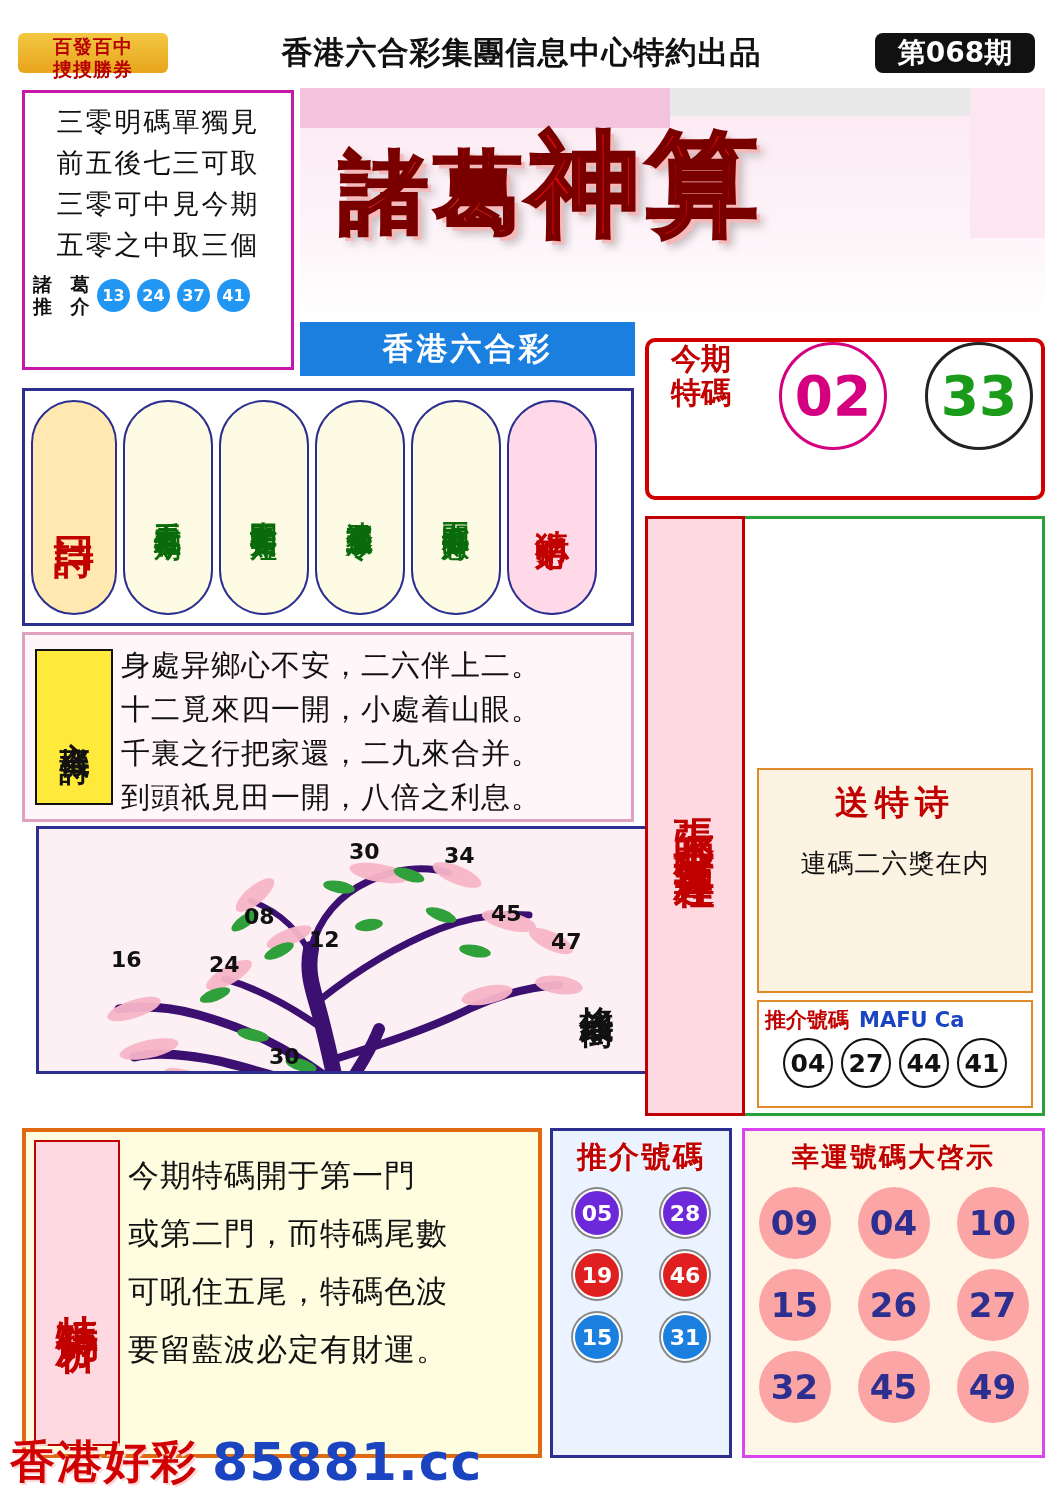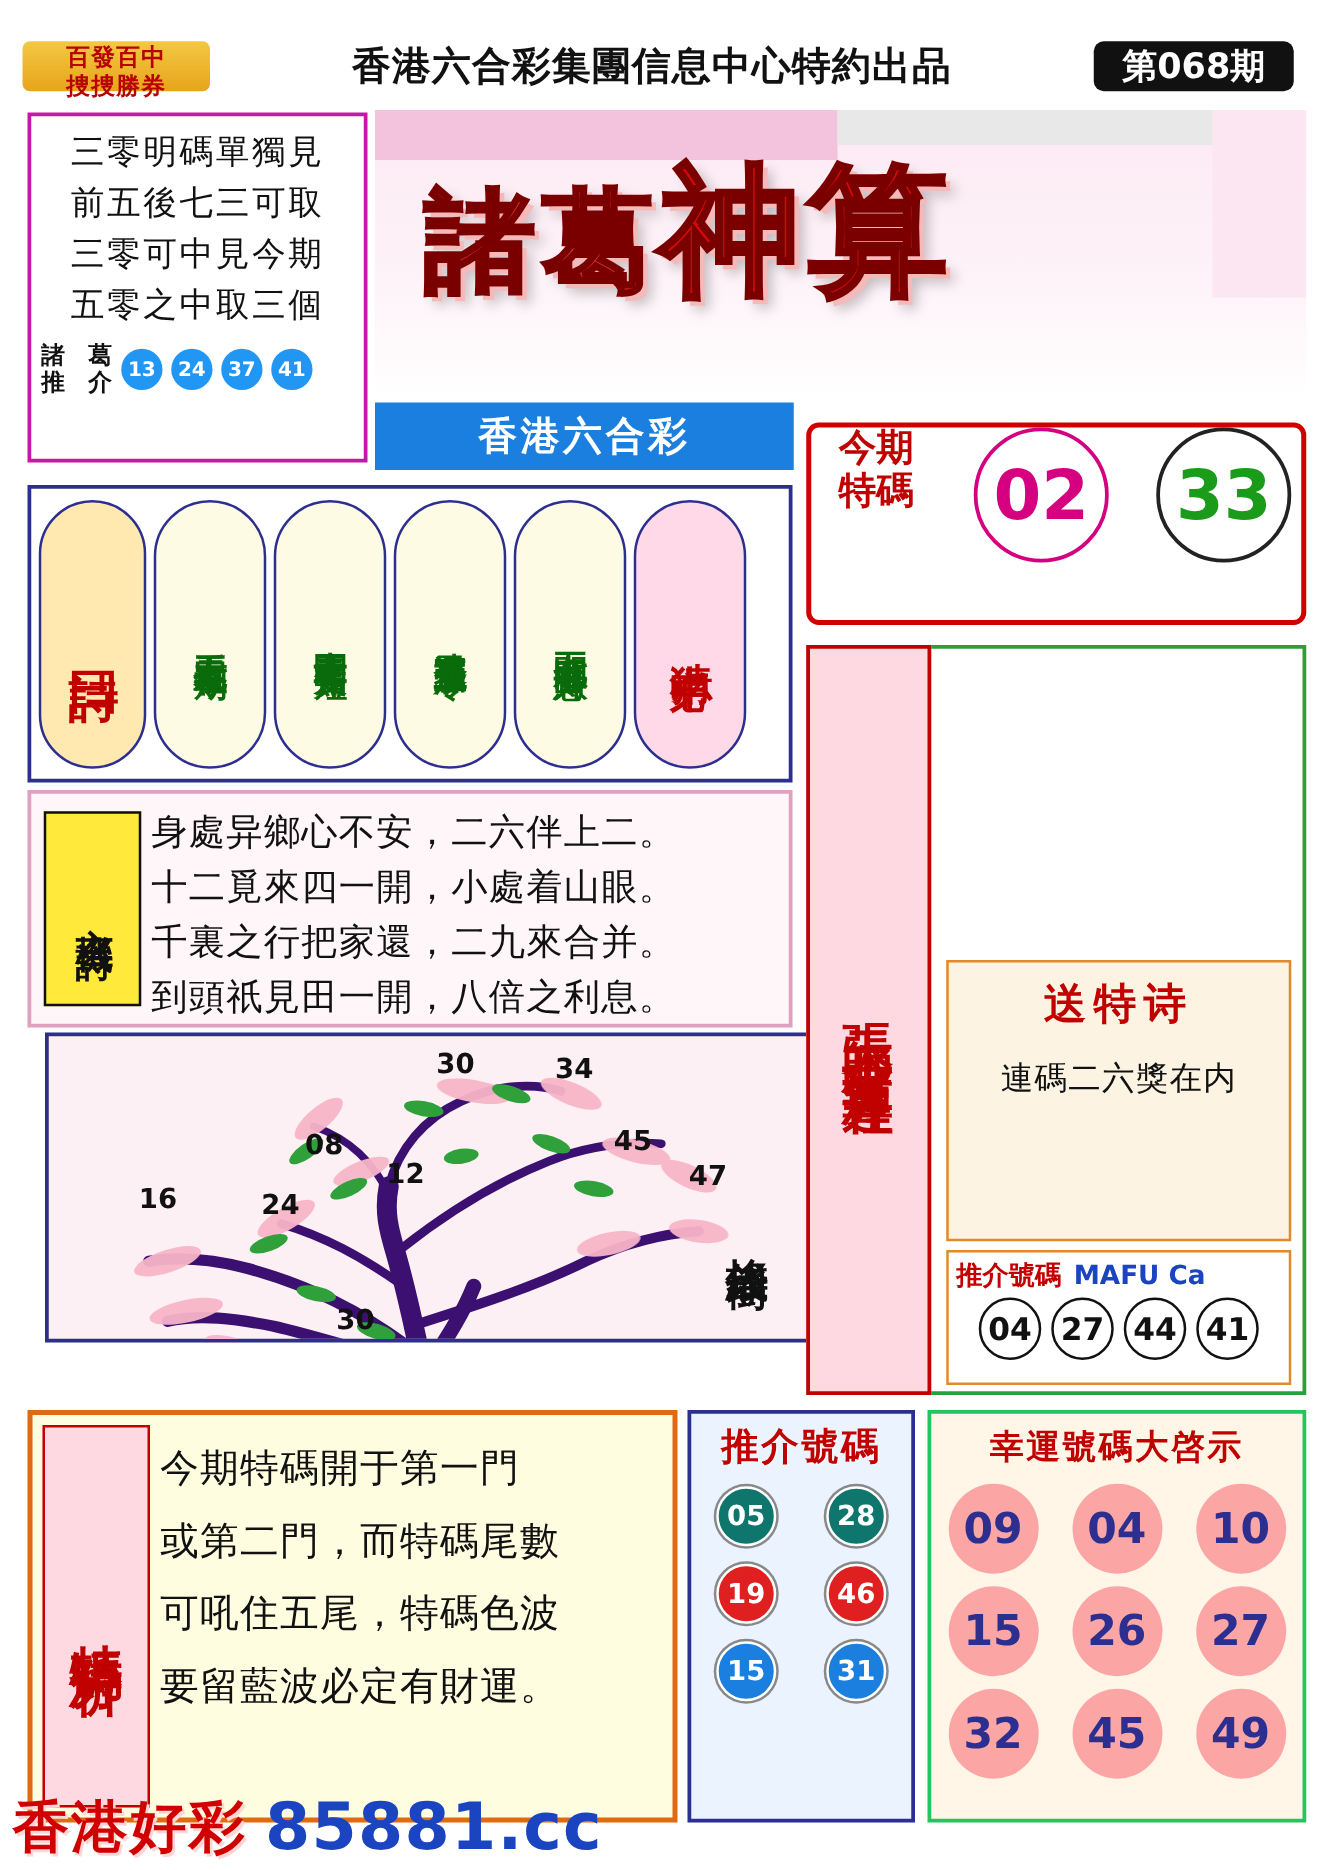--- a/index.html
+++ b/index.html
@@ -472,30 +472,30 @@
     border-radius: 50%;
     display: flex;
     align-items: center;
     justify-content: center;
     font-size: 22px;
     font-weight: bold;
     color: #fff;
     border: 2px solid #fff;
     box-shadow: 0 0 0 2px #888;
   }
-  .ball-r.green { background: #0f766e; }
+  .ball-r.green { background: #6d28d9; }
   .ball-r.red { background: #e02020; }
   .ball-r.blue { background: #1b7fe0; }
 
   
   .lucky {
     position: absolute;
     left: 742px; top: 1128px;
     width: 303px; height: 330px;
-    border: 3px solid #22c55e;
+    border: 3px solid #d946ef;
     background: #fff6e8;
   }
   .lucky-title {
     height: 52px;
     color: #c10000;
     font-size: 27px;
     font-weight: bold;
     display: flex;
     align-items: center;
     justify-content: center;

